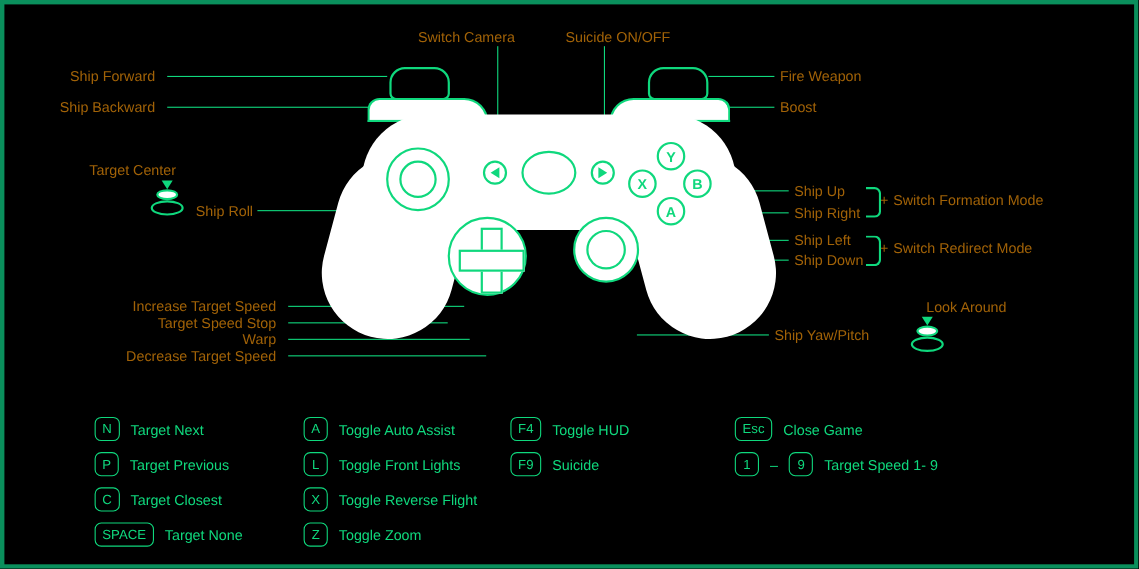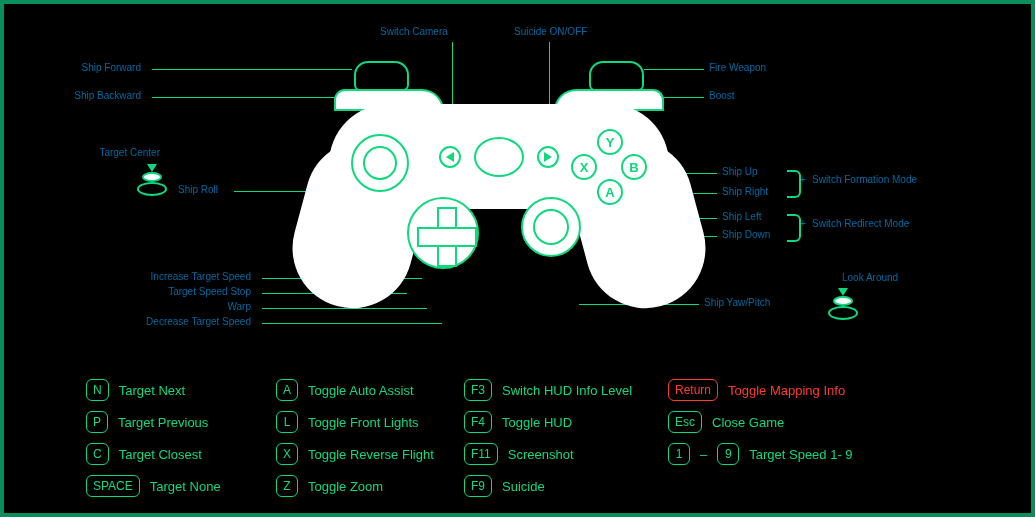--- a/index.html
+++ b/index.html
@@ -1,19 +1,19 @@
 <!DOCTYPE html>
 <html><head>
 <meta charset="utf-8">
 <style>
   html,body{margin:0;padding:0;background:#000;width:1035px;height:517px;overflow:hidden;font-family:Arial,Helvetica,sans-serif}
   .stage{position:relative;width:1035px;height:517px;background:#000;border:4px solid #0a8f5c;box-sizing:border-box}
   .stage *{box-sizing:border-box}
   .red{color:#ff3b30}
-  .lbl{position:absolute;font-size:10px;white-space:nowrap;color:#0369a1}
+  .lbl{position:absolute;font-size:13px;white-space:nowrap;color:#a16207}
   .leader{position:absolute;background:#0fd87d}
   .leader.v{width:1px}
   .leader.h{height:1px}
   
   .ctrl{position:absolute;left:295px;top:75px;width:400px;height:235px}
   .body-main{position:absolute;left:30px;top:25px;width:340px;height:105px;background:#fff;border-radius:60px 60px 40px 40px}
   .horn-l{position:absolute;left:0;top:60px;width:120px;height:170px;background:#fff;border-radius:60px 60px 60px 60px;transform:rotate(15deg)}
   .horn-r{position:absolute;right:0;top:60px;width:120px;height:170px;background:#fff;border-radius:60px 60px 60px 60px;transform:rotate(-15deg)}
   
   .trig-l{position:absolute;left:55px;top:-18px;width:55px;height:30px;border:2px solid #0fd87d;border-radius:14px 14px 6px 6px;background:#000}
@@ -187,41 +187,29 @@
           <span class="key">X</span>
           <span>Toggle Reverse Flight</span>
         </div>
       <div class="row">
           <span class="key">Z</span>
           <span>Toggle Zoom</span>
         </div>
     </div>
     <div class="col c3">
       <div class="row">
-          <span class="key">F3</span>
-          <span>Switch HUD Info Level</span>
-        </div>
-      <div class="row">
           <span class="key">F4</span>
           <span>Toggle HUD</span>
         </div>
       <div class="row">
-          <span class="key">F11</span>
-          <span>Screenshot</span>
-        </div>
-      <div class="row">
           <span class="key">F9</span>
           <span>Suicide</span>
         </div>
     </div>
     <div class="col c4">
-      <div class="row">
-          <span class="key red">Return</span>
-          <span class="red">Toggle Mapping Info</span>
-        </div>
       <div class="row">
           <span class="key">Esc</span>
           <span>Close Game</span>
         </div>
       <div class="row">
         <span class="key">1</span>
         <span class="dash">–</span>
         <span class="key">9</span>
         <span>Target Speed 1- 9</span>
       </div>

